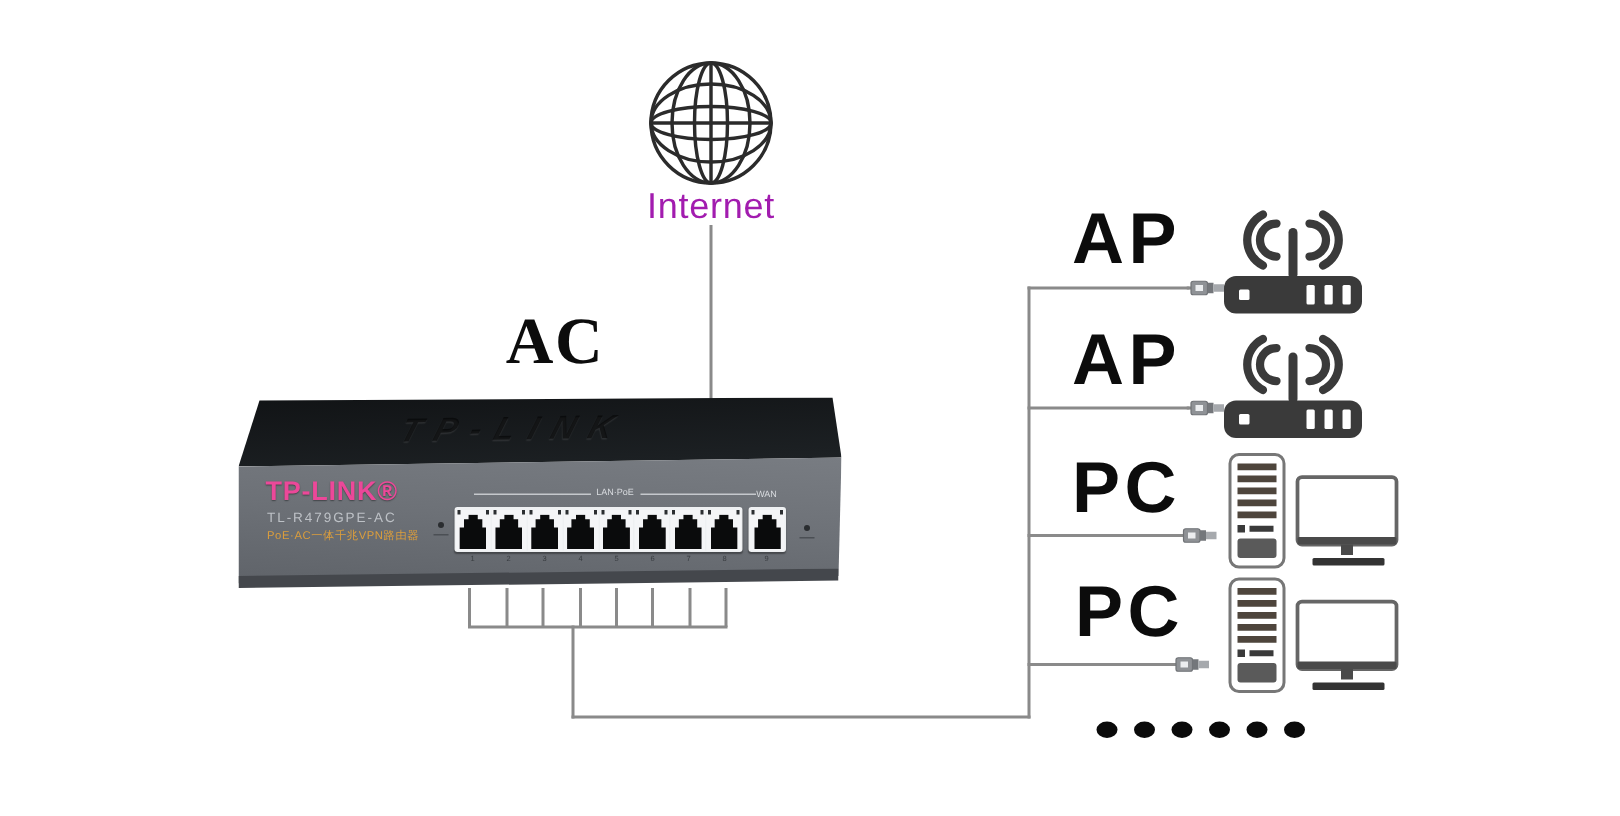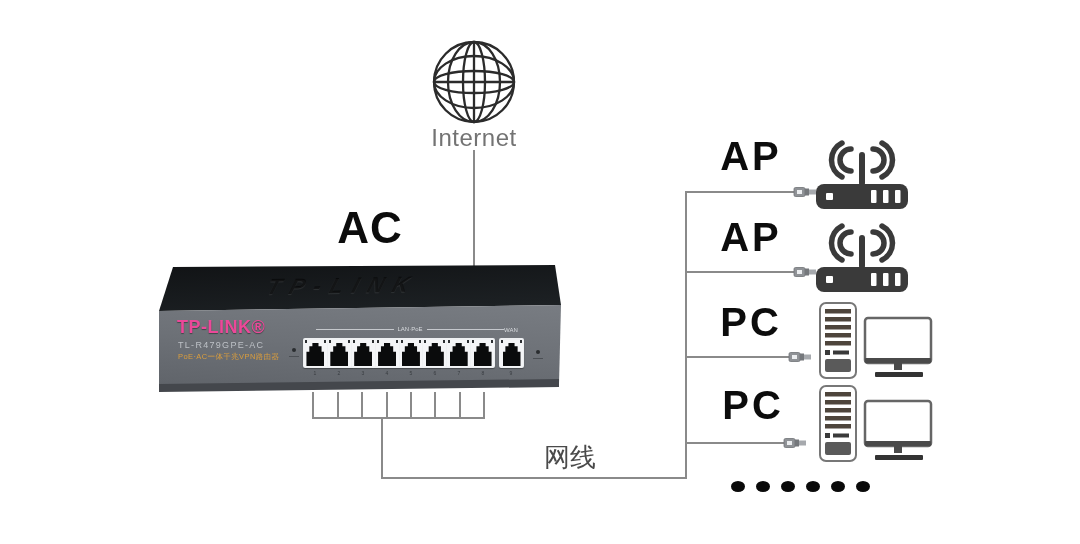--- a/index.html
+++ b/index.html
@@ -6,25 +6,25 @@
   body { font-family: "Liberation Sans", sans-serif; background:#ffffff; }
   #canvas {
     position:relative; width:1080px; height:544px; background:#ffffff;
     overflow:hidden;
   }
   .ln { position:absolute; background:#8a8a8a; }
   .big-label {
     position:absolute; color:#0c0c0c; font-weight:700; letter-spacing:3px;
     text-align:center; line-height:1;
   }
-  .ap-pc { font-size:40px; width:82px; }
-  #ac-label { font-size:44px; letter-spacing:1px; }
+  .ap-pc { font-size:48px; width:82px; }
+  #ac-label { font-size:44px; letter-spacing:1px;font-family:Liberation Serif, serif; }
   #internet-label {
     position:absolute; left:414px; top:124px; width:120px; text-align:center;
-    font-size:24px; color:#737373; letter-spacing:0.5px;
+    font-size:24px; color:#a21caf; letter-spacing:0.5px;
   }
   #cable-label {
     position:absolute; left:520px; top:440px; width:100px; text-align:center;
     font-size:26px; color:#4a4a4a;
   }
   
   #device { position:absolute; left:150px; top:260px; width:416px; height:133px; }
   #device-top {
     position:absolute; inset:0;
     clip-path: polygon(23px 7px, 405px 5px, 411px 45px, 9px 51px);
@@ -297,21 +297,20 @@
     <rect x="8" y="40" width="26" height="4.5" fill="#4e453c"></rect>
     <rect x="8" y="49" width="5" height="5" fill="#3a3a3a"></rect>
     <rect x="16" y="49.5" width="16" height="4" fill="#3a3a3a"></rect>
     <rect x="8" y="58" width="26" height="13" rx="2" fill="#5a5a5a"></rect>
     <rect x="48" y="17" width="66" height="45" rx="3" fill="#ffffff" stroke="#666666" stroke-width="2.5"></rect>
     <rect x="48" y="57" width="66" height="5" rx="1" fill="#4a4a4a"></rect>
     <rect x="77" y="62" width="8" height="7" fill="#4a4a4a"></rect>
     <rect x="58" y="71" width="48" height="5" rx="1" fill="#333333"></rect>
   </svg>
 
-  <div id="cable-label">网线</div>
   <div id="ellipsis">
       <div class="dot"></div>
       <div class="dot"></div>
       <div class="dot"></div>
       <div class="dot"></div>
       <div class="dot"></div>
       <div class="dot"></div>
     </div>
 
 </div>

